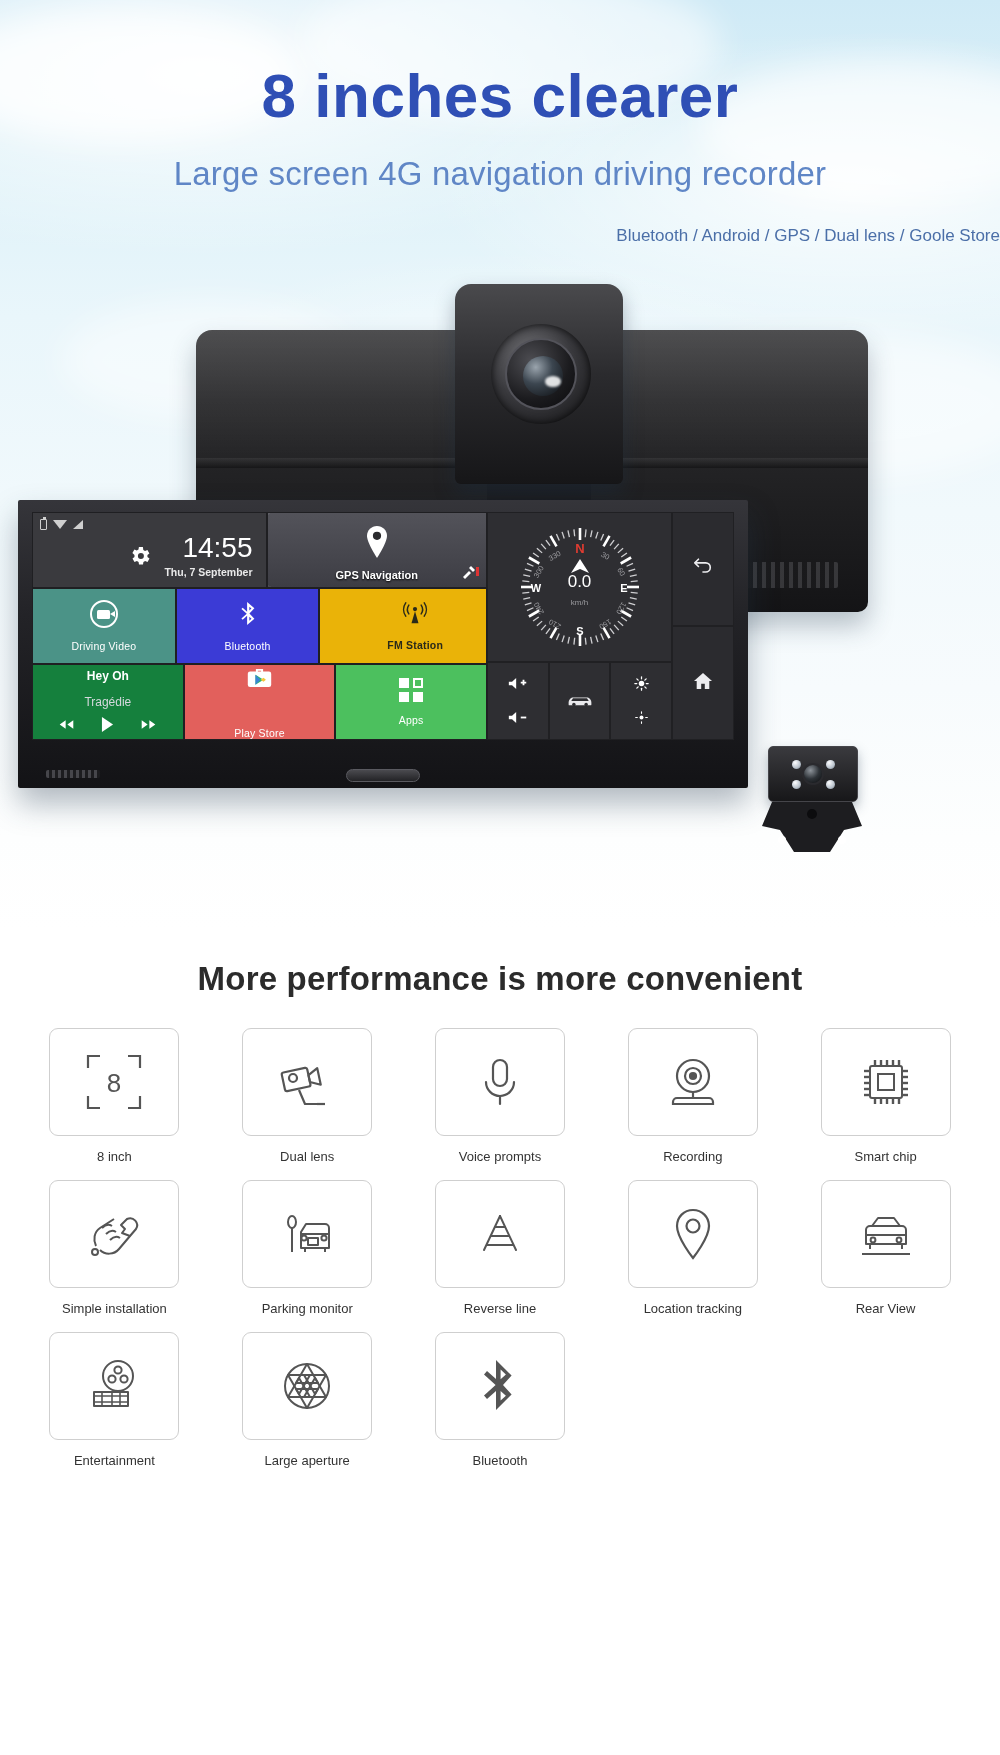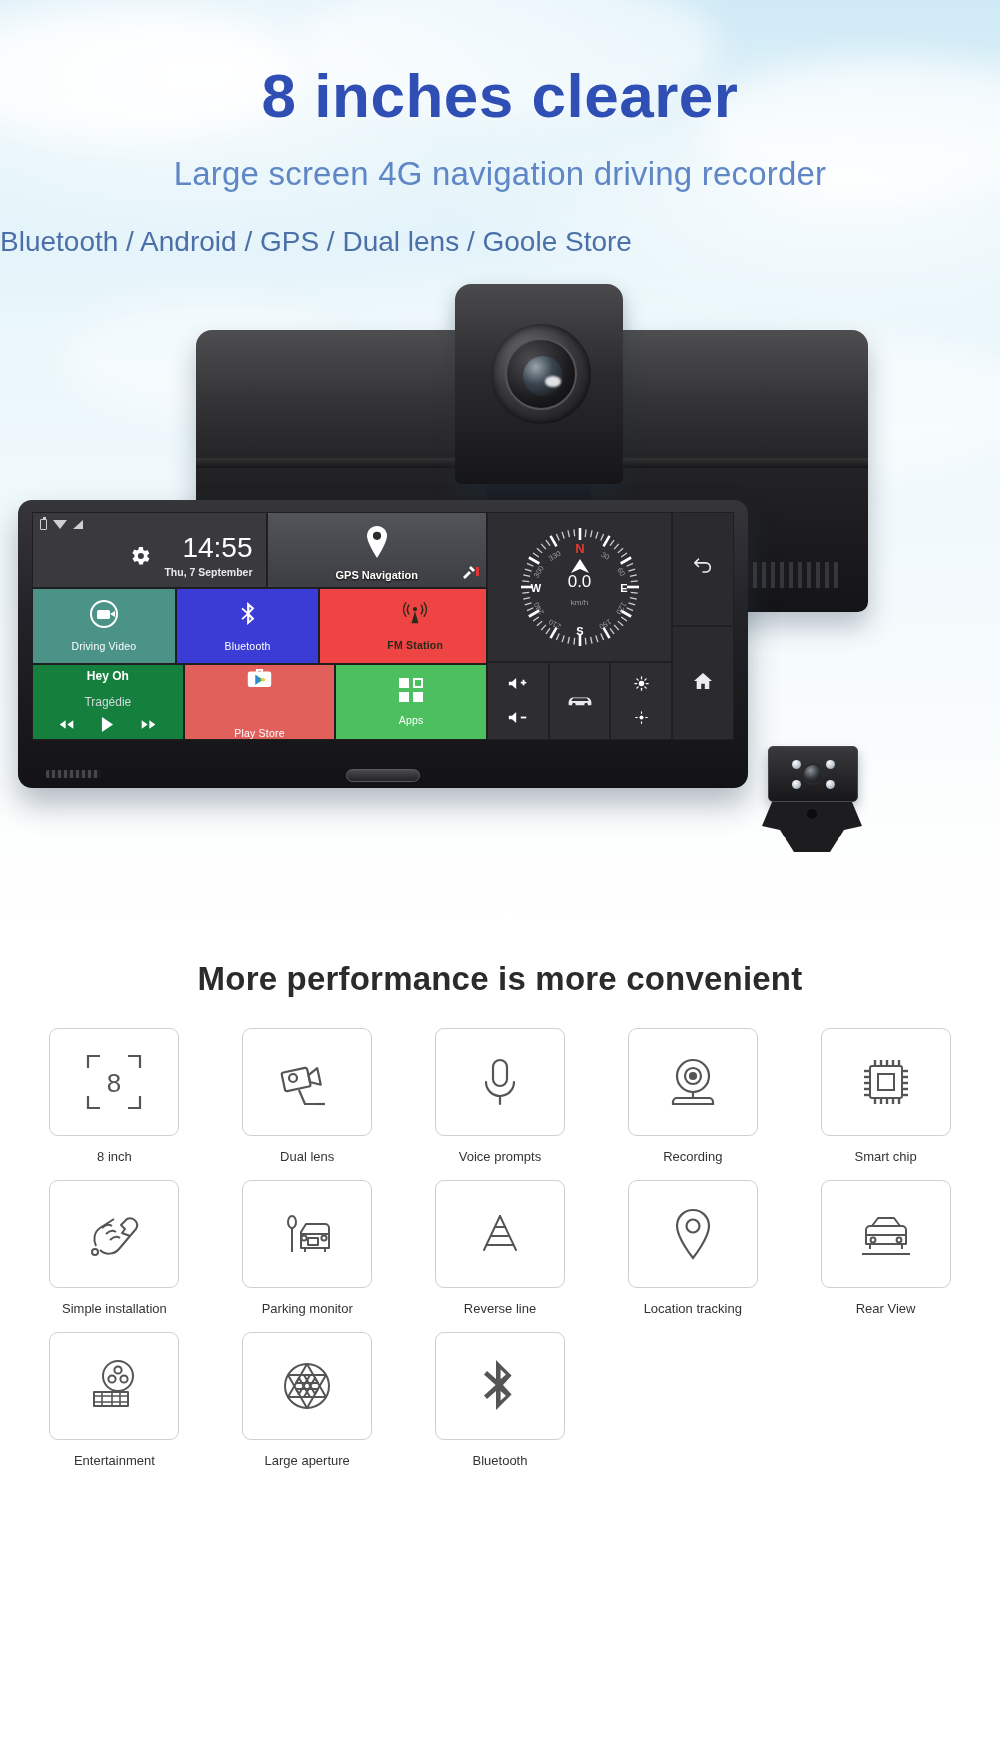--- a/index.html
+++ b/index.html
@@ -48,22 +48,22 @@
   }
   .hero-sub {
     position: absolute; top: 155px; left: 0; width: 1000px;
     text-align: center;
     font-size: 33px;
     color: #5f86c6;
     letter-spacing: 0.2px;
   }
   .hero-features {
     position: absolute; top: 226px; left: 0; width: 1000px;
-    text-align: left;
-    font-size: 28px;
+    text-align: right;
+    font-size: 17px;
     color: #4b6fa8;
   }
 
   
   .rear-unit {
     position: absolute;
     left: 196px; top: 330px;
     width: 672px; height: 282px;
     background: linear-gradient(180deg,#3a3a3c 0%, #2a2a2c 25%, #1e1e20 65%, #141416 100%);
     border-radius: 16px 16px 10px 10px;
@@ -120,21 +120,21 @@
   .cam-glint {
     position:absolute; left: 22px; top: 20px; width: 16px; height: 11px;
     border-radius: 50%; background: rgba(255,255,255,0.85); filter: blur(1px);
   }
 
   
   .main-unit {
     position: absolute; left: 18px; top: 500px;
     width: 730px; height: 288px;
     background: linear-gradient(180deg,#35353a 0%, #232327 40%, #131316 100%);
-    border-radius: 14px;
+    border-radius: 2px;
     padding: 12px 14px 26px 14px;
     box-shadow: 0 16px 30px rgba(40,60,80,0.35);
   }
   .screen {
     position: relative;
     width: 100%; height: 228px;
     background: #2b2b2e;
     display: flex;
     overflow: hidden;
   }
@@ -188,21 +188,21 @@
   }
   .map-pin {
     position:absolute; left: 50%; top: 12px; transform: translateX(-50%);
     width: 26px; height: 34px;
   }
   .map-label { font-size: 11px; font-weight: bold; text-shadow: 0 1px 2px #000; }
   .map-sat { position:absolute; right: 6px; bottom: 6px; font-size: 11px; }
 
   .tile-video { background: #4b9387; }
   .tile-bt { background: #3b3bd6; }
-  .tile-fm { background: #ef4444; color: #2a2a1a; padding-left: 24px; }
+  .tile-fm { background: #eab308; color: #2a2a1a; padding-left: 24px; }
   .tile-fm .lbl { color:#2a2a1a; font-weight:bold; }
   .tile-music { background: #15803d; }
   .tile-play { background: #e2605c; justify-content: space-between; }
   .tile-apps { background: #4cc05e; }
 
   .circ-cam { width: 28px; height: 28px; border: 2px solid #fff; border-radius: 50%; display:flex; align-items:center; justify-content:center;}
   .circ-cam .cam-glyph { width: 13px; height: 9px; background:#fff; border-radius:1.5px; position:relative;}
   .circ-cam .cam-glyph::after{ content:""; position:absolute; right:-5px; top:1px; border-top:3.5px solid transparent;border-bottom:3.5px solid transparent;border-right:5px solid #fff;}
 
   .music-title { font-size: 12px; font-weight: bold; color: #fff; }

